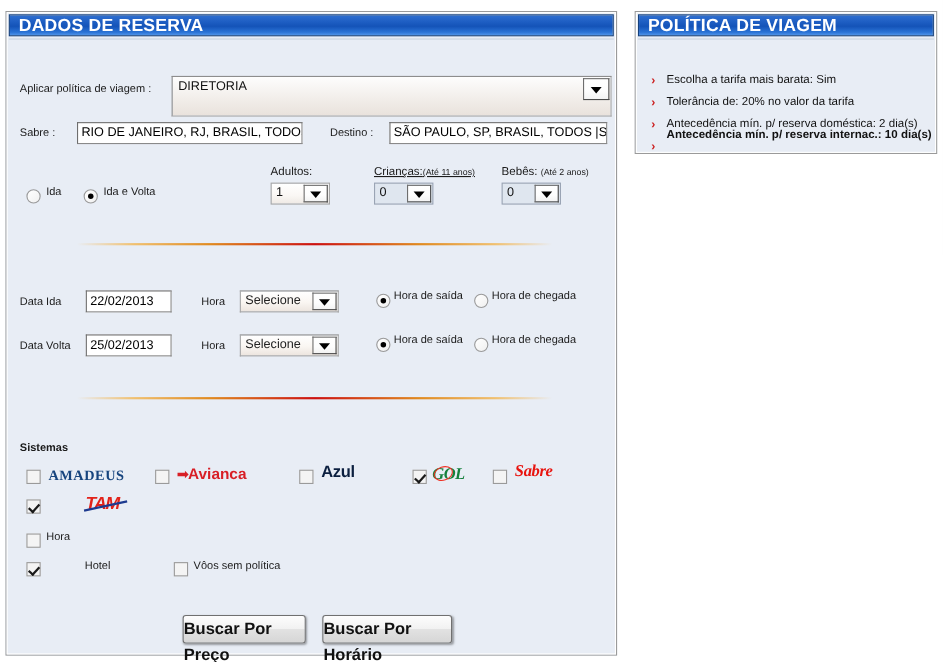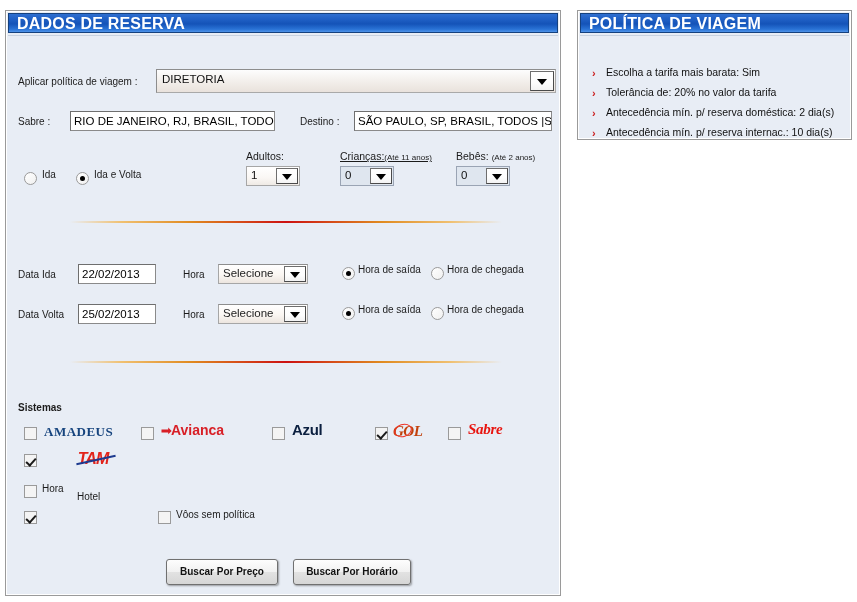--- a/index.html
+++ b/index.html
@@ -108,21 +108,21 @@
     line-height: 18px;
     height: 20px;
     overflow: hidden;
     white-space: nowrap;
     font-family: "Liberation Sans", sans-serif;
   }
 
   
   .combo-wide {
     position: absolute;
-    height: 24px;
+    height: 37px;
     background: linear-gradient(to bottom, #fdfdfd 0%, #f2eeea 55%, #e9e2dc 100%);
     border: 1px solid #a9a9a9;
     border-top-color: #8d8d8d;
     border-left-color: #8d8d8d;
     box-sizing: border-box;
   }
   .combo-wide .combo-text {
     position: absolute;
     left: 5px;
     top: 3px;
@@ -267,24 +267,23 @@
   }
 
   
   .btn {
     position: absolute;
     height: 26px;
     background: linear-gradient(to bottom, #fdfdfd 0%, #f1f1f1 50%, #e2e2e2 51%, #d6d6d6 100%);
     border: 1px solid #707070;
     border-radius: 3px;
     box-shadow: 1px 1px 2px rgba(0,0,0,0.35);
-    font-size: 10px;
+    font-size: 15px;
     font-weight: bold;
     color: #111111;
-    text-align: center;
     line-height: 24px;
     box-sizing: border-box;
     font-family: "Liberation Sans", sans-serif;
   }
 
   
   .logo {
     position: absolute;
     white-space: nowrap;
     line-height: 1;
@@ -310,21 +309,21 @@
   }
   .logo-azul {
     font-size: 15px;
     color: #0b1f3f;
     font-weight: bold;
     letter-spacing: -0.3px;
   }
   .logo-gol {
     position: relative;
     font-size: 15px;
-    color: #c2410c;
+    color: #15803d;
     font-weight: bold;
     font-style: italic;
     font-family: "Liberation Serif", serif;
     letter-spacing: -0.5px;
   }
   .logo-gol .gol-ring {
     position: absolute;
     left: 1px;
     top: 1px;
     width: 16px;
@@ -488,21 +487,21 @@
       <span class="checkbox" style="left:440px; top:391px;"></span>
       <span class="logo logo-sabre" style="left:460px; top:386px;">Sabre</span>
 
       <span class="checkbox checked" style="left:16px; top:418px;"></span>
       <span class="logo logo-tam" style="left:36px; top:414px;"><span class="tam-slash"></span><span>TAM</span></span>
 
       <span class="checkbox" style="left:16px; top:449px;"></span>
       <div class="lbl" style="left:34px; top:447px;">Hora</div>
 
       <span class="checkbox checked" style="left:16px; top:475px;"></span>
-      <div class="lbl" style="left:34px; top:455px;padding-left:35px;">Hotel</div>
+      <div class="lbl" style="left:34px; top:473px;padding-left:35px;">Hotel</div>
 
       <span class="checkbox" style="left:150px; top:475px;"></span>
       <div class="lbl" style="left:168px; top:473px;">Vôos sem política</div>
 
       
       <div class="btn" style="left:158px; top:523px; width:112px;">Buscar Por Preço</div>
       <div class="btn" style="left:285px; top:523px; width:118px;">Buscar Por Horário</div>
 
     </div>
   </div>
@@ -516,17 +515,17 @@
       <span class="policy-bullet" style="left:12px; top:31px;">›</span>
       <div class="policy-item" style="left:26px; top:30px;">Escolha a tarifa mais barata: Sim</div>
 
       <span class="policy-bullet" style="left:12px; top:51px;">›</span>
       <div class="policy-item" style="left:26px; top:50px;">Tolerância de: 20% no valor da tarifa</div>
 
       <span class="policy-bullet" style="left:12px; top:71px;">›</span>
       <div class="policy-item" style="left:26px; top:70px;">Antecedência mín. p/ reserva doméstica: 2 dia(s)</div>
 
       <span class="policy-bullet" style="left:12px; top:91px;">›</span>
-      <div class="policy-item" style="left:26px; top:90px;">Antecedência mín. p/ reserva internac.: 10 dia(s)</div>
+      <div class="policy-item" style="left:26px; top:80px;font-weight:bold;">Antecedência mín. p/ reserva internac.: 10 dia(s)</div>
     </div>
   </div>
 
 </div>
 
 </body></html>

